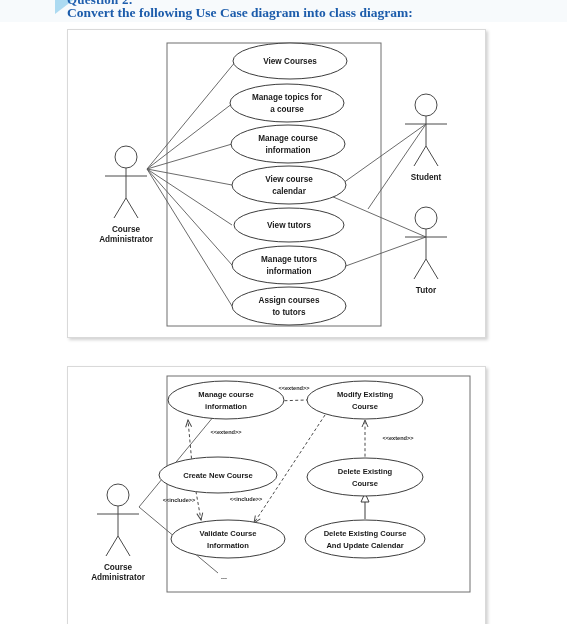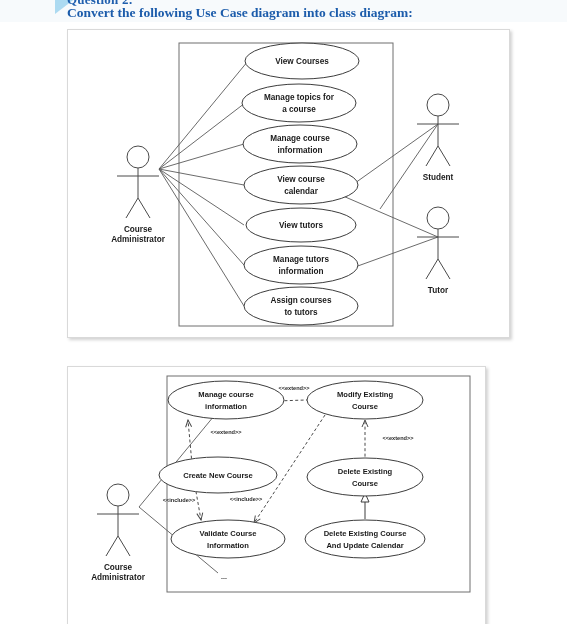--- a/index.html
+++ b/index.html
@@ -33,21 +33,21 @@
     font-weight:bold;font-size:13.5px;color:#1c5cab;
     white-space:nowrap;
   }
 
   
   .panel{
     position:absolute;background:#fff;
     border:1px solid #d9d9d9;
     box-shadow:2px 2px 3px rgba(0,0,0,.18);
   }
-  #panel-1{left:67px;top:29px;width:417px;height:307px;padding-left:24px;}
+  #panel-1{left:67px;top:29px;width:417px;height:307px;}
   #panel-2{left:67px;top:366px;width:417px;height:258px;}
 
   .diagram{position:absolute;left:0;top:0;width:100%;height:100%;}
   svg{display:block;}
 
   .uc-label{
     font-family:"Liberation Sans", sans-serif;
     font-weight:bold;
     fill:#1a1a1a;
     text-anchor:middle;

